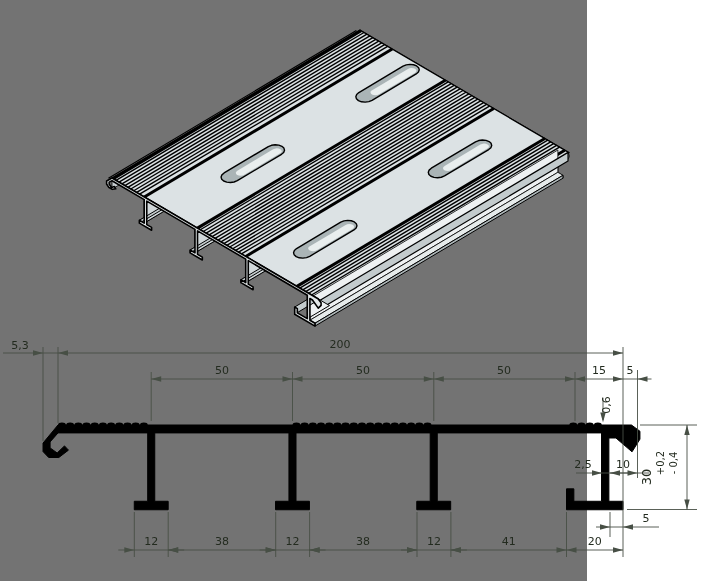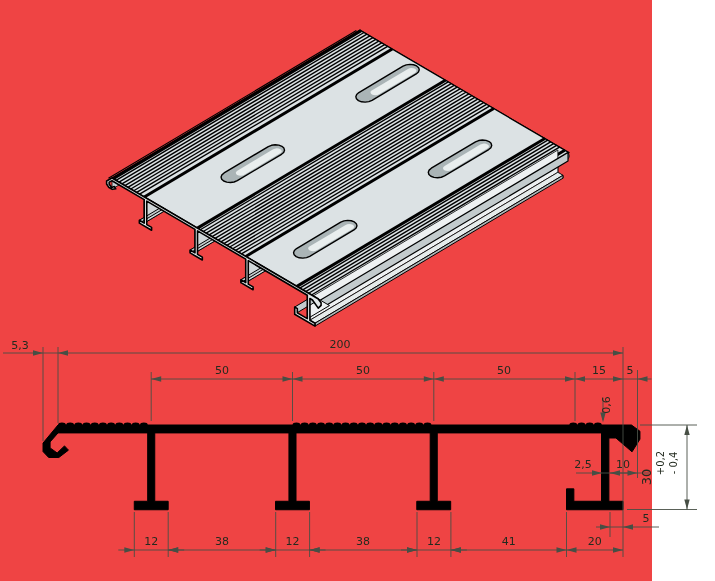--- a/index.html
+++ b/index.html
@@ -1,17 +1,17 @@
 <!DOCTYPE html>
 <html><head>
 <meta charset="utf-8">
 <style>
   html,body{margin:0;padding:0;background:#ffffff;}
   body{width:715px;height:581px;overflow:hidden;font-family:"DejaVu Sans",sans-serif;}
-  .stage{position:relative;width:652px;height:581px;background:#ef4444;}
+  .stage{position:relative;width:587px;height:581px;background:#737373;}
   svg{display:block;}
   text{font-family:"DejaVu Sans","Liberation Sans",sans-serif;}
 </style>
 </head>
 <body>
 
 <div class="stage">
   <svg id="cad" width="715" height="581" viewBox="0 0 715 581">
     <g id="g-iso">
         <path d="M359.94 30.11L565.99 150.89L569.03 154.81L569.03 157.53L566.19 160.23L560.4 152.08L557.87 150.6L557.87 172.32L562.94 175.3L562.94 178.21L542.64 166.31L542.64 159.13L545.28 160.68L545.28 164.95L555.23 170.78L555.23 147.3L496.2 112.7L496.2 136.18L501.03 139L501.03 141.91L488.85 134.77L488.85 131.86L493.67 134.69L493.67 111.22L445.45 82.95L445.45 106.43L450.28 109.25L450.28 112.16L438.1 105.02L438.1 102.11L442.92 104.94L442.92 81.47L394.7 53.2L394.7 76.68L399.53 79.5L399.53 82.41L387.35 75.27L387.35 72.36L392.17 75.19L392.17 51.72L359.94 32.83L357.1 34.26L357.1 36.3L359.64 39.53L362.27 38.66L363.7 40.94L360.24 41.44L356.59 39.3L354.56 36.07L354.56 33.16Z" fill="#c9d0d3" stroke="#000000" stroke-width="1" stroke-linejoin="round"></path>

